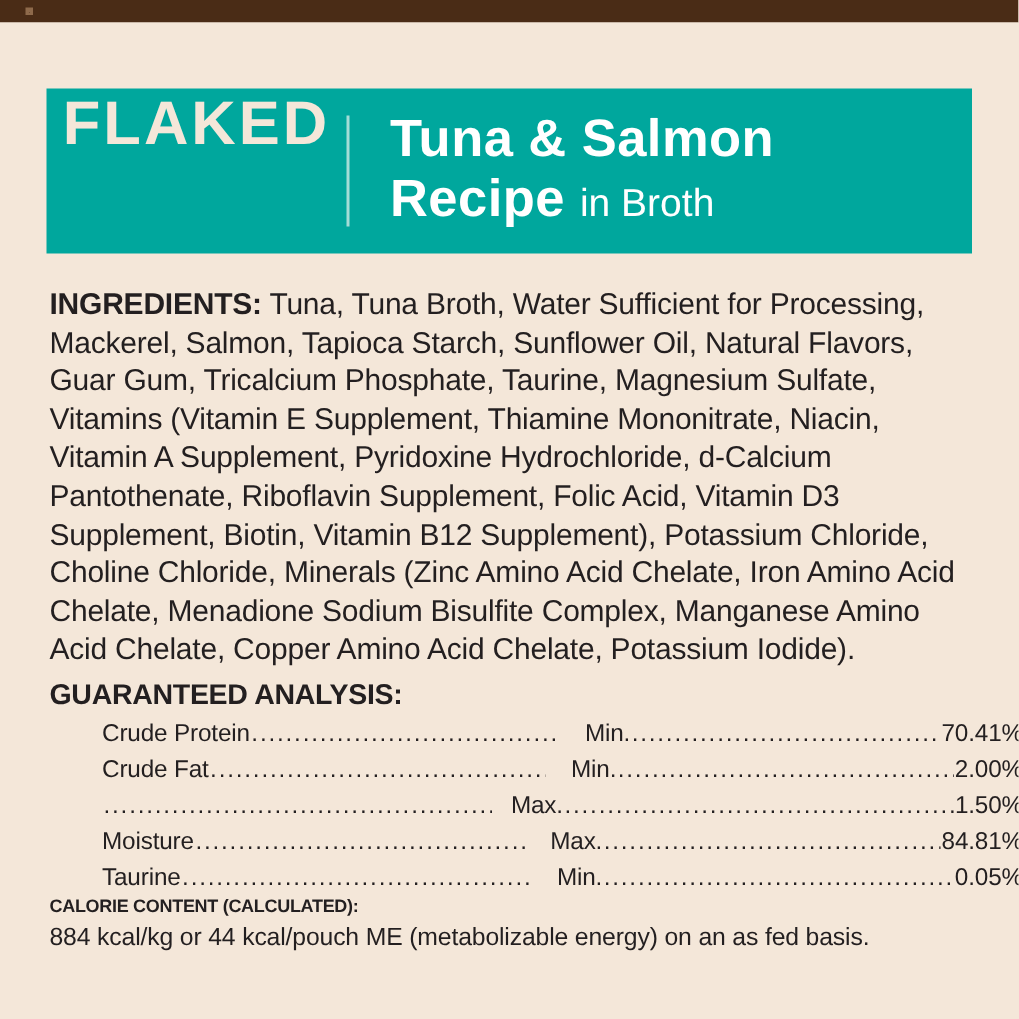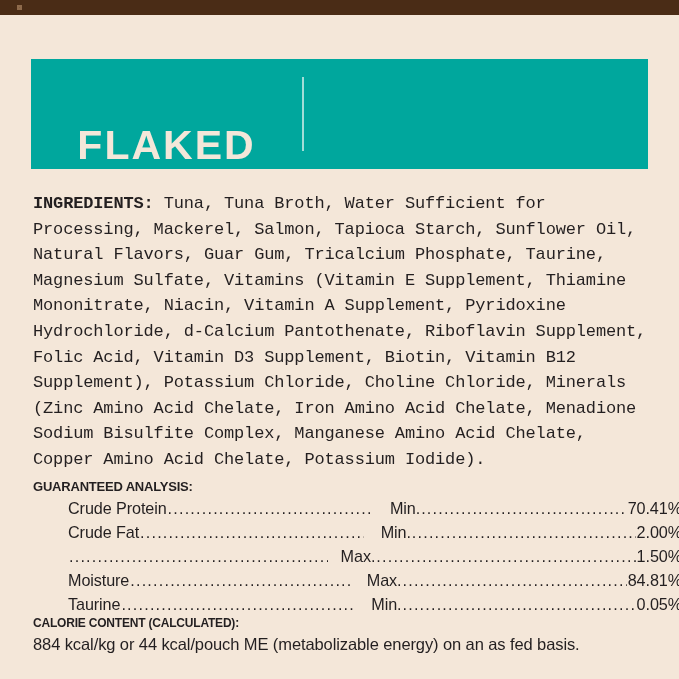--- a/index.html
+++ b/index.html
@@ -48,23 +48,23 @@
     position: absolute;
     left: 31px;
     top: 44px;
     width: 617px;
     height: 110px;
     background: #00a79d;
     display: flex;
     align-items: center;
   }
   .banner-left {
-    width: 271px;
+    width: 200px;
     display: flex;
-    align-items: flex-end;
+    align-items: flex-start;
     justify-content: center;
     height: 100%;
   }
   .flaked {
     color: #f4e7d9;
     font-size: 41px;
     font-weight: bold;
     letter-spacing: 2px;
     font-family: "Liberation Sans", sans-serif;
   }
@@ -96,32 +96,31 @@
     font-weight: normal;
     letter-spacing: 0;
   }
   .content {
     position: absolute;
     left: 33px;
     top: 176px;
     width: 616px;
   }
   .ingredients {
-    font-size: 17px;
+    font-size: 20px;
     line-height: 25.6px;
     text-align: left;
     letter-spacing: -0.15px;
-    font-family: Liberation Mono, monospace;
   }
   .ingredients .label {
     font-weight: bold;
   }
   .ga-title {
     margin-top: 6px;
-    font-size: 13px;
+    font-size: 19px;
     font-weight: bold;
     letter-spacing: -0.2px;
   }
   .ga-table {
     margin-top: 2px;
     width: 614px;
     margin-left: 35px;
   }
   .ga-row {
     display: flex;
@@ -177,20 +176,27 @@
   <div class="top-bar-mark">·</div>
 </div>
 
 <div class="page">
 
   <div class="banner">
     <div class="banner-left">
       <span class="flaked">FLAKED</span>
     </div>
     <div class="banner-divider"></div>
+    <div class="banner-right">
+      <div class="banner-line1">Tuna &amp; Salmon</div>
+      <div class="banner-line2">
+        <span>Recipe</span>
+        <span class="in-broth">in Broth</span>
+      </div>
+    </div>
   </div>
 
   <div class="content">
 
     <div class="ingredients">
       <span class="label">INGREDIENTS:</span><span> Tuna, Tuna Broth, Water Sufficient for Processing, Mackerel, Salmon, Tapioca Starch, Sunflower Oil, Natural Flavors, Guar Gum, Tricalcium Phosphate, Taurine, Magnesium Sulfate, Vitamins (Vitamin E Supplement, Thiamine Mononitrate, Niacin, Vitamin A Supplement, Pyridoxine Hydrochloride, d-Calcium Pantothenate, Riboflavin Supplement, Folic Acid, Vitamin D3 Supplement, Biotin, Vitamin B12 Supplement), Potassium Chloride, Choline Chloride, Minerals (Zinc Amino Acid Chelate, Iron Amino Acid Chelate, Menadione Sodium Bisulfite Complex, Manganese Amino Acid Chelate, Copper Amino Acid Chelate, Potassium Iodide).</span>
     </div>
 
     <div class="ga-title">GUARANTEED ANALYSIS:</div>
 

